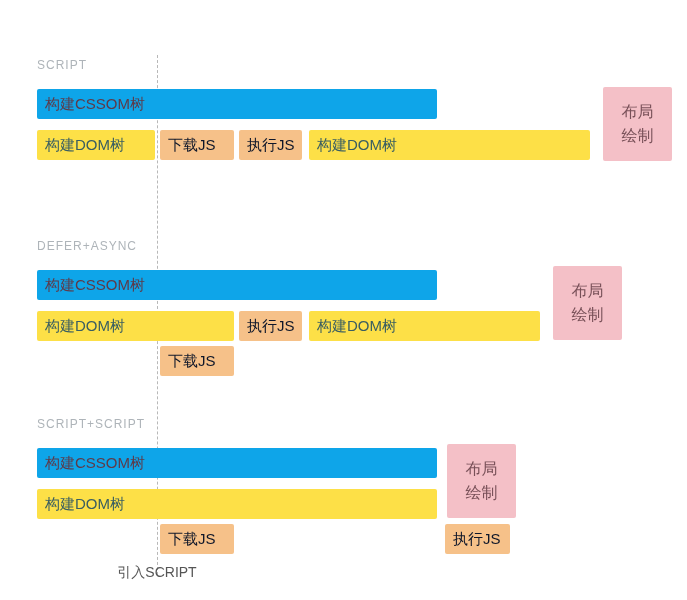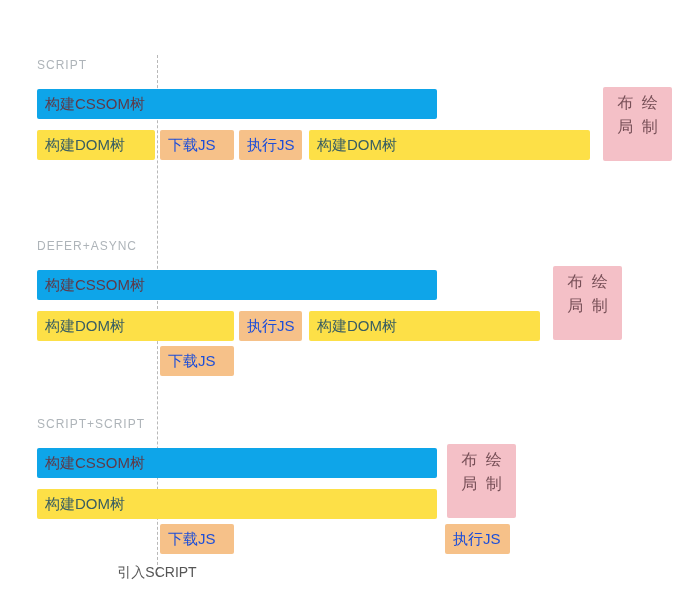--- a/index.html
+++ b/index.html
@@ -30,30 +30,30 @@
     height: 30px;
     font-size: 15px;
     line-height: 30px;
     padding: 0 8px;
     border-radius: 2px;
     white-space: nowrap;
     font-weight: 500;
   }
   .pink   { background: #0ea5e9; color: #5d3b4a; }
   .teal   { background: #fde047; color: #3a5e61; }
-  .orange { background: #f6c189; color: #1d4ed8; }
+  .orange { background: #f6c189; color: #0f172a; }
   .pinkbox {
     position: absolute;
     background: #f4c0c7;
     color: #785058;
     font-size: 16px;
     text-align: center;
     border-radius: 2px;
     display: flex;
-    flex-direction: row;
+    flex-direction: column;
     justify-content: center;
     line-height: 1.5;
     padding: 4px 10px;
     font-weight: 500;
   }
   .dashed-line {
     position: absolute;
     left: 157px;
     top: 55px;
     height: 520px;

